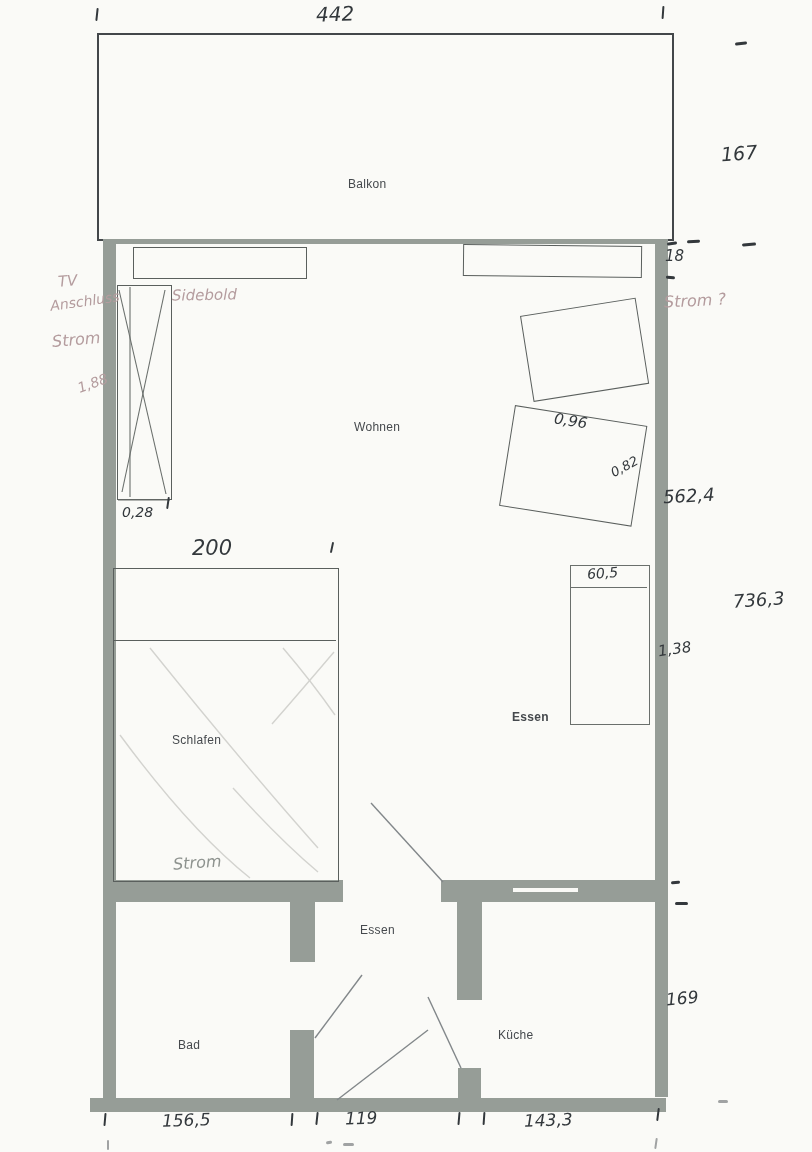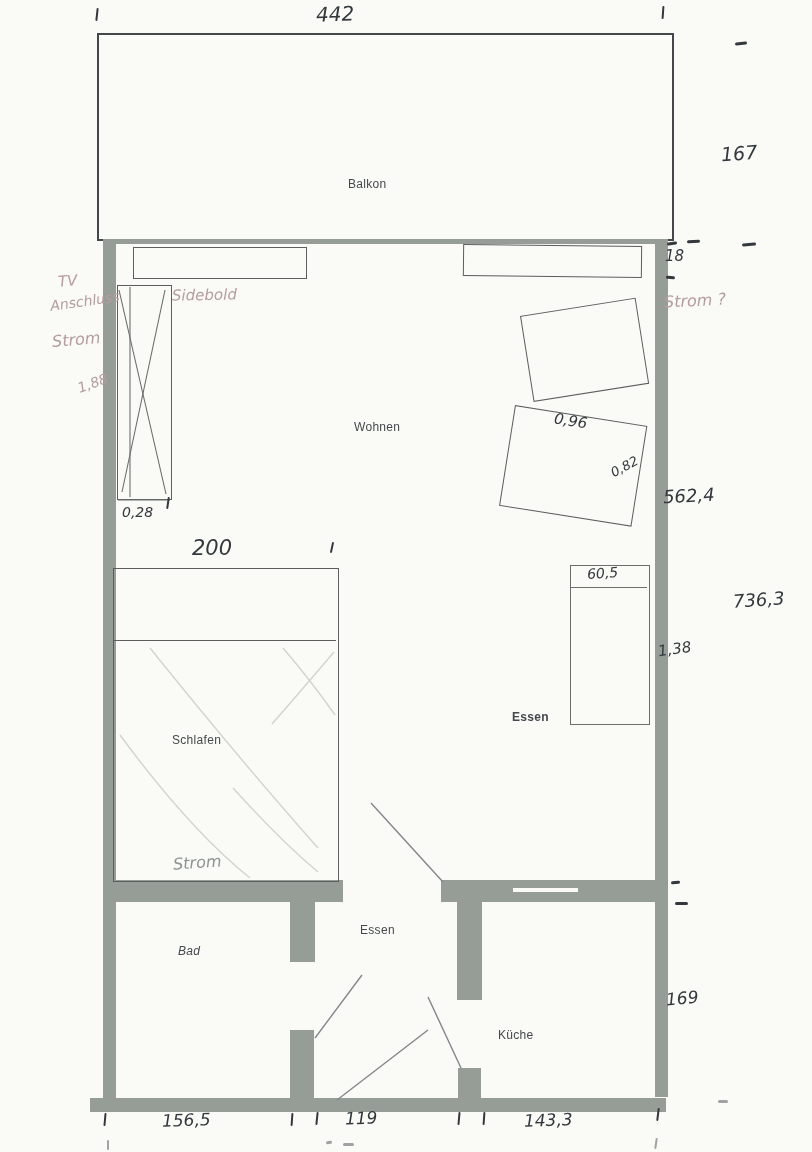--- a/index.html
+++ b/index.html
@@ -77,21 +77,21 @@
       <path d="M283,648 Q312,682 335,715"></path>
       <path d="M334,652 Q300,692 272,724"></path>
       <path d="M233,788 Q280,840 318,872"></path>
     </g>
   </svg>
 
   <span class="room-label" style="left:354px;top:420px;">Wohnen</span>
   <span class="room-label" style="left:172px;top:733px;">Schlafen</span>
   <span class="room-label" style="left:512px;top:710px;font-weight:bold;">Essen</span>
   <span class="room-label" style="left:360px;top:923px;">Essen</span>
-  <span class="room-label" style="left:178px;top:944px;font-style:italic;">Bad</span>
+  <span class="room-label" style="left:178px;top:1038px;">Bad</span>
   <span class="room-label" style="left:498px;top:1028px;">Küche</span>
 
   <span class="dim" style="left:316px;top:2px;font-size:20px;transform:rotate(-2deg);">442</span>
   <span class="dim" style="left:721px;top:142px;font-size:19px;transform:rotate(-4deg);">167</span>
   <span class="dim" style="left:665px;top:247px;font-size:15px;">18</span>
   <span class="dim" style="left:663px;top:485px;font-size:18px;transform:rotate(-3deg);">562,4</span>
   <span class="dim" style="left:733px;top:589px;font-size:18px;transform:rotate(-4deg);">736,3</span>
   <span class="dim" style="left:658px;top:640px;font-size:15px;transform:rotate(-8deg);">1,38</span>
   <span class="dim" style="left:666px;top:988px;font-size:17px;transform:rotate(-5deg);">169</span>
   <span class="dim" style="left:162px;top:1110px;font-size:17px;transform:rotate(-2deg);">156,5</span>

